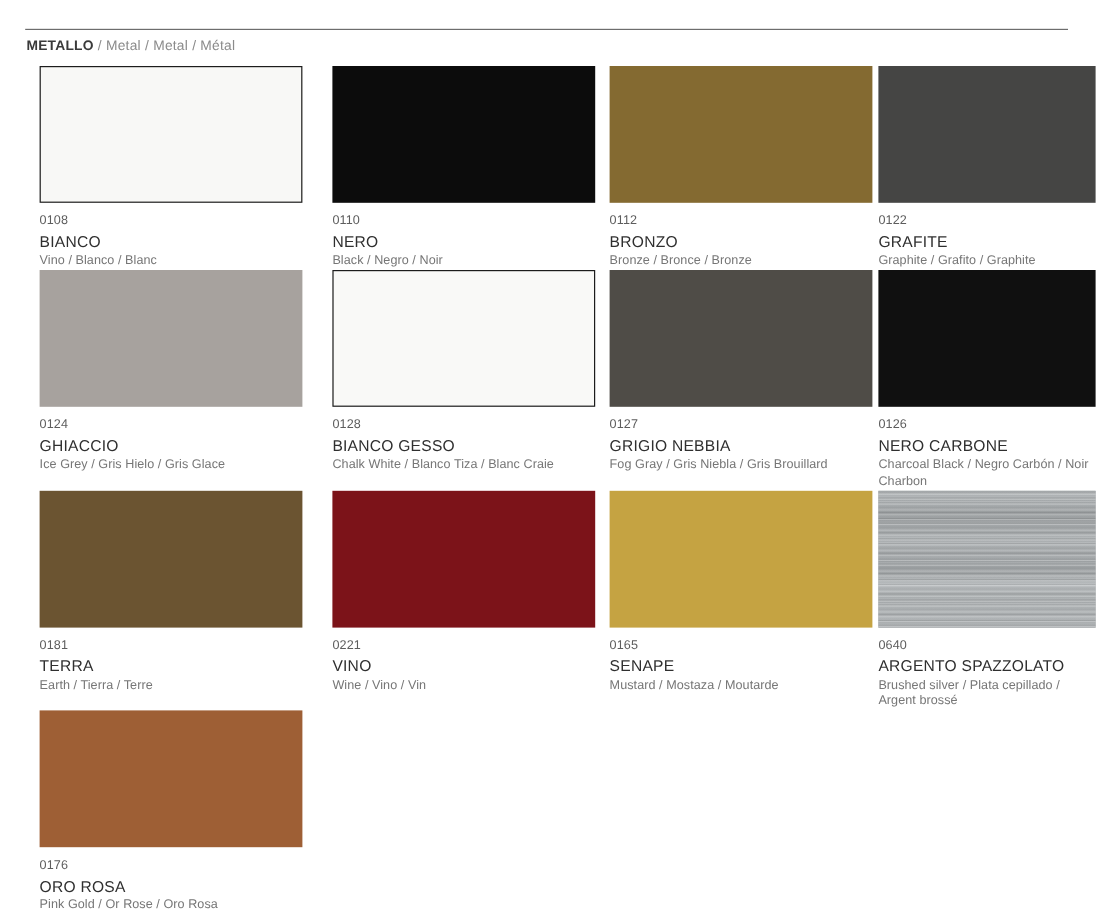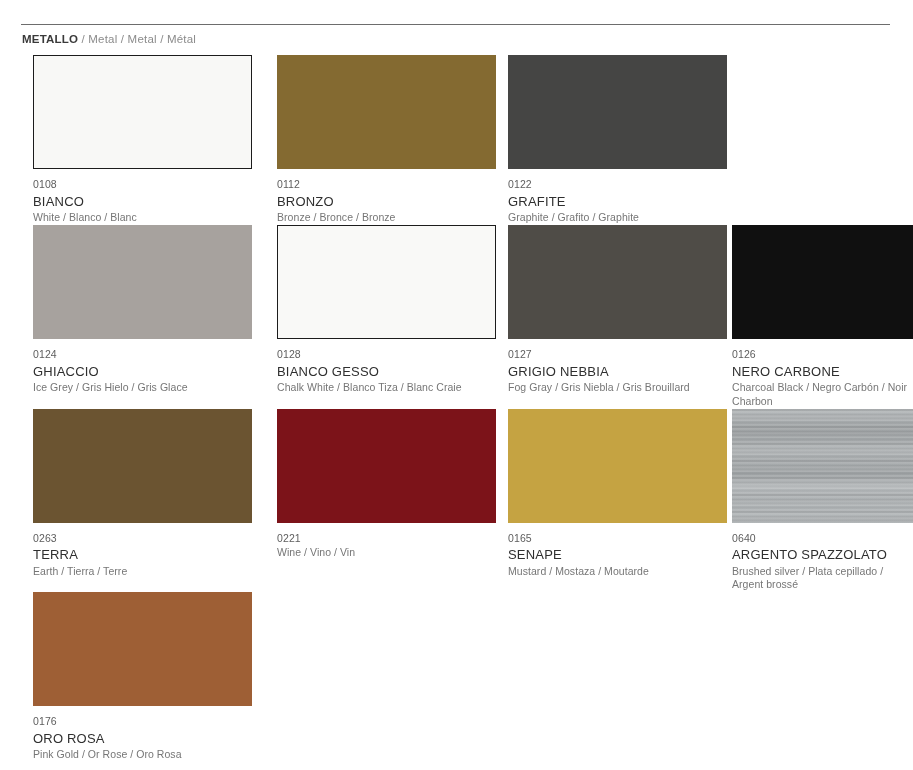--- a/index.html
+++ b/index.html
@@ -151,21 +151,29 @@
   </div>
 
   <div class="grid">
 
     <div class="row">
       <div class="cell">
         <div class="swatch bordered" style="background-color: rgb(248, 248, 246);"></div>
         <div class="labels">
           <div class="code">0108</div>
           <div class="name">BIANCO</div>
-          <div class="translations">White / Blanco / Blanc</div>
+          <div class="translations">Vino / Blanco / Blanc</div>
+        </div>
+      </div>
+      <div class="cell">
+        <div class="swatch" style="background-color: rgb(12, 12, 12);"></div>
+        <div class="labels">
+          <div class="code">0110</div>
+          <div class="name">NERO</div>
+          <div class="translations">Black / Negro / Noir</div>
         </div>
       </div>
       <div class="cell">
         <div class="swatch" style="background-color: rgb(132, 106, 49);"></div>
         <div class="labels">
           <div class="code">0112</div>
           <div class="name">BRONZO</div>
           <div class="translations">Bronze / Bronce / Bronze</div>
         </div>
       </div>
@@ -211,29 +219,30 @@
           <div class="name">NERO CARBONE</div>
           <div class="translations">Charcoal Black / Negro Carbón / Noir Charbon</div>
         </div>
       </div>
     </div>
 
     <div class="row">
       <div class="cell">
         <div class="swatch" style="background-color: rgb(107, 84, 49);"></div>
         <div class="labels">
-          <div class="code">0263</div>
+          <div class="code">0181</div>
           <div class="name">TERRA</div>
           <div class="translations">Earth / Tierra / Terre</div>
         </div>
       </div>
       <div class="cell">
         <div class="swatch" style="background-color: rgb(124, 19, 25);"></div>
         <div class="labels">
           <div class="code">0221</div>
+          <div class="name">VINO</div>
           <div class="translations">Wine / Vino / Vin</div>
         </div>
       </div>
       <div class="cell">
         <div class="swatch" style="background-color: rgb(197, 163, 66);"></div>
         <div class="labels">
           <div class="code">0165</div>
           <div class="name">SENAPE</div>
           <div class="translations">Mustard / Mostaza / Moutarde</div>
         </div>

